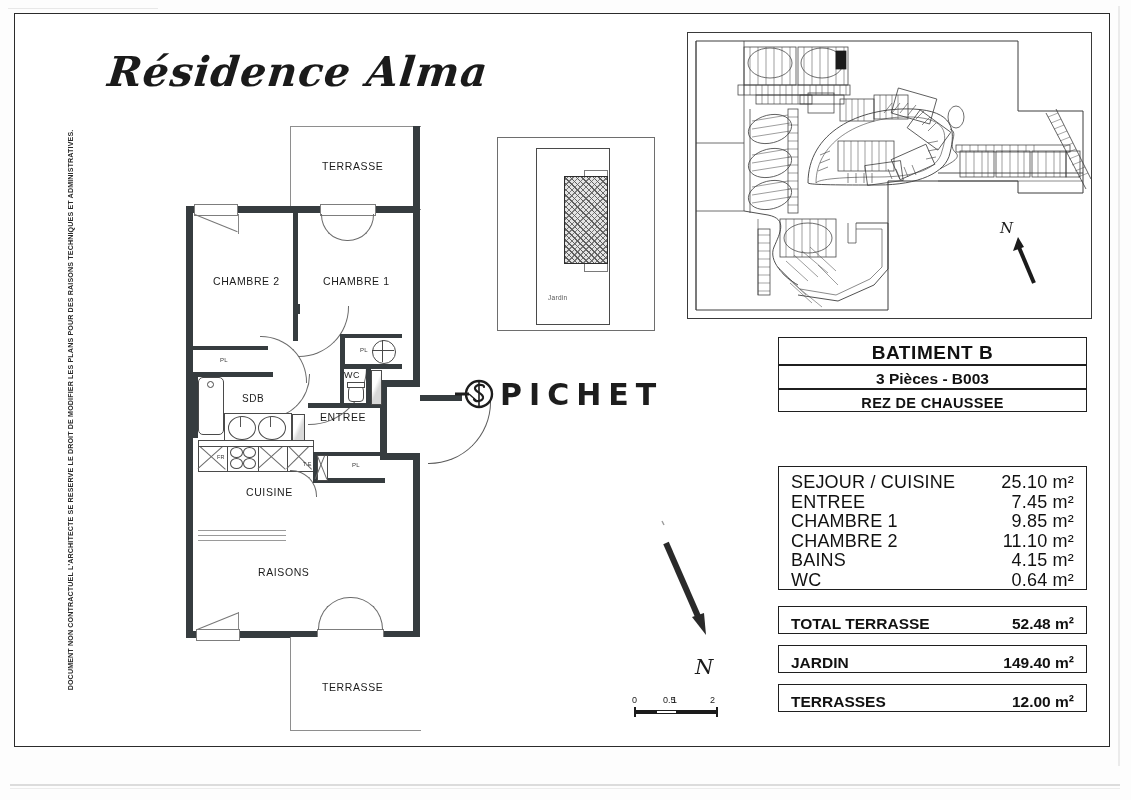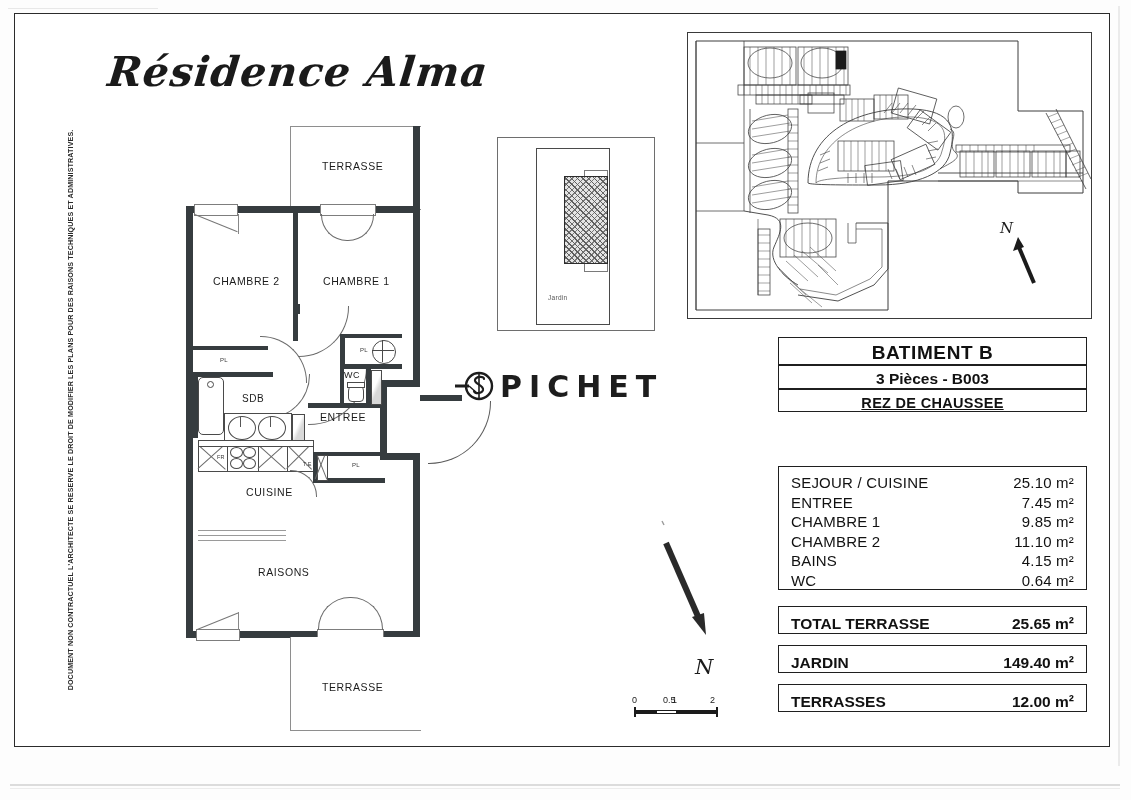--- a/index.html
+++ b/index.html
@@ -92,21 +92,21 @@
     background:
       repeating-linear-gradient(45deg,#5d5d5d 0 1px,transparent 1px 4px),
       repeating-linear-gradient(-45deg,#7a7a7a 0 1px,transparent 1px 4px),
       #e4e4e4;
   }
   #garden-notch-t{position:absolute;left:86px;top:32px;width:22px;height:8px;border:1px solid #7a7a7a;border-bottom:none;background:#fff;}
   #garden-notch-b{position:absolute;left:86px;top:124px;width:22px;height:9px;border:1px solid #7a7a7a;border-top:none;background:#fff;}
   #garden-text{position:absolute;left:50px;top:156px;font-size:6.5px;color:#555;letter-spacing:.3px;}
 
   
-  #logo{position:absolute;left:455px;top:366px;width:230px;height:40px;}
+  #logo{position:absolute;left:455px;top:374px;width:230px;height:40px;}
   #logo-text{
     position:absolute;left:45px;top:3px;
     font-size:30px;font-weight:700;letter-spacing:7px;
     color:#1d1d1d;font-family:"DejaVu Sans", sans-serif;
   }
 
   
   #siteplan{
     position:absolute;left:687px;top:32px;width:403px;height:285px;
     border:1px solid #3a3a3a;background:#fff;overflow:hidden;
@@ -123,28 +123,28 @@
   .scale-num{position:absolute;font-size:9px;color:#1b1b1b;}
 
   
   .panel{position:absolute;border:1.4px solid #1f1f1f;background:#fff;box-sizing:border-box;}
   .panel-row{box-sizing:border-box;display:flex;align-items:flex-end;}
   #p-batiment{left:778px;top:337px;width:309px;height:28px;
      justify-content:center;font-size:19px;font-weight:700;letter-spacing:.6px;}
   #p-pieces{left:778px;top:365px;width:309px;height:24px;
      justify-content:center;font-size:15.5px;font-weight:700;}
   #p-niveau{left:778px;top:389px;width:309px;height:23px;
-     justify-content:center;font-size:14.5px;font-weight:700;letter-spacing:.3px;text-decoration:underline;}
+     justify-content:center;font-size:14.5px;font-weight:700;letter-spacing:.3px;}
   #p-surfaces{left:778px;top:428px;width:309px;height:27px;
      font-size:15px;font-weight:700;letter-spacing:.3px;padding-left:10px;}
   #p-list{left:778px;top:466px;width:309px;height:124px;padding:6px 12px 4px 12px;}
   #p-total{left:778px;top:606px;width:309px;height:28px;font-size:15.5px;font-weight:700;padding:0 12px;justify-content:space-between;}
   #p-jardin{left:778px;top:645px;width:309px;height:28px;font-size:15.5px;font-weight:700;padding:0 12px;justify-content:space-between;}
   #p-terrasses{left:778px;top:684px;width:309px;height:28px;font-size:15.5px;font-weight:700;padding:0 12px;justify-content:space-between;}
-  .srow{display:flex;justify-content:space-between;font-size:15px;line-height:19.5px;letter-spacing:.2px;}
+  .srow{display:flex;justify-content:space-between;font-size:18px;line-height:19.5px;letter-spacing:.2px;}
   .srow .nm{color:#111;}
   .srow .vl{color:#111;}
 </style>
 </head>
 <body>
 
 <div id="page">
 
   <div class="scanline" id="scan-bottom"></div>
   <div class="scanline" id="scan-bottom2"></div>
@@ -487,21 +487,21 @@
       <span class="vl">4.15 m²</span>
     </div>
     <div class="srow">
       <span class="nm">WC</span>
       <span class="vl">0.64 m²</span>
     </div>
   </div>
 
   <div class="panel panel-row" id="p-total">
     <span>TOTAL TERRASSE</span>
-    <span>25.65 m²</span>
+    <span>52.48 m²</span>
   </div>
   <div class="panel panel-row" id="p-jardin">
     <span>JARDIN</span>
     <span>149.40 m²</span>
   </div>
   <div class="panel panel-row" id="p-terrasses">
     <span>TERRASSES</span>
     <span>12.00 m²</span>
   </div>
 

